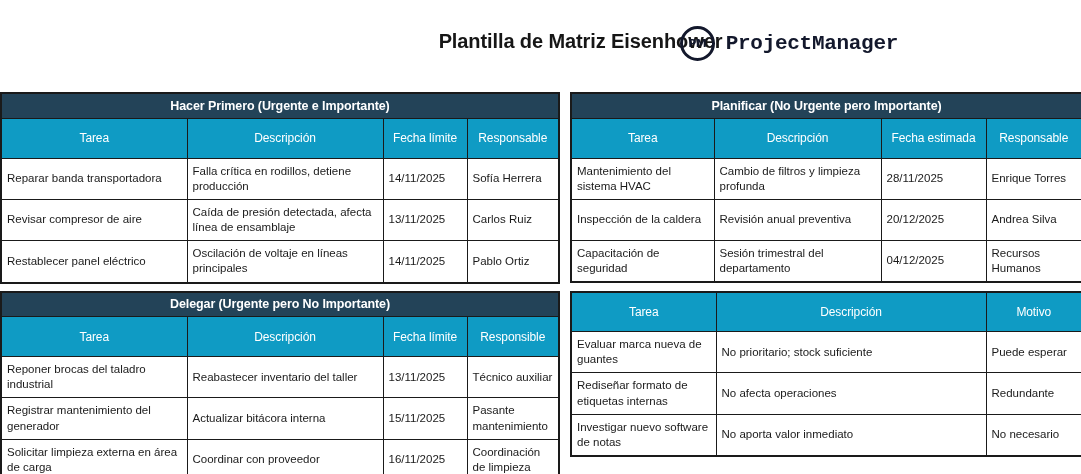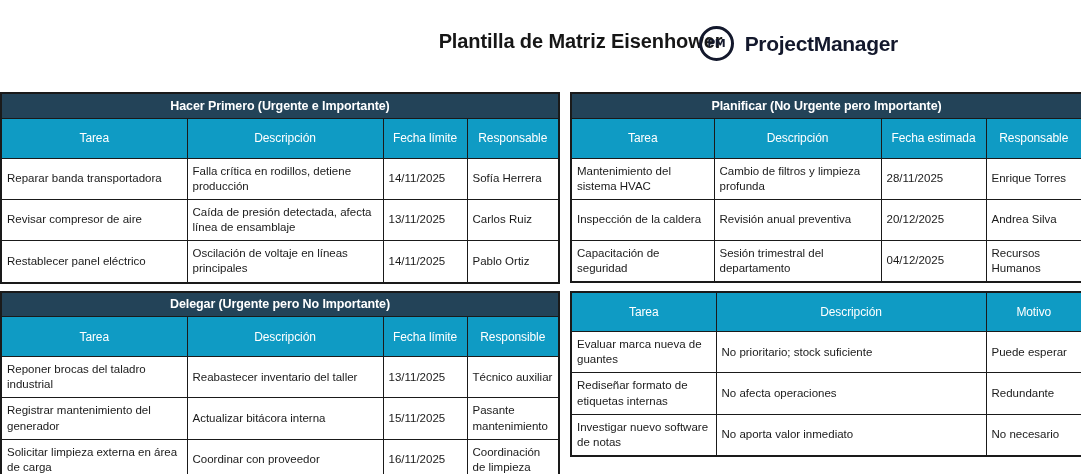--- a/index.html
+++ b/index.html
@@ -29,21 +29,21 @@
   .brand-mark {
     width: 35px; height: 35px; border-radius: 50%;
     border: 3px solid #13182c;
     display: flex; align-items: center; justify-content: center;
     color: #13182c; font-size: 11px; font-weight: bold;
     letter-spacing: -0.5px;
     font-family: "DejaVu Sans", sans-serif;
   }
   .brand-name {
     font-size: 21px; font-weight: bold; color: #13182c;
-    font-family: Liberation Sans, sans-serif;
+    font-family: Liberation Mono, monospace;
     letter-spacing: -0.3px;
   }
 
   
   .matrix {
     position: absolute; left: 0; top: 92px;
     width: 1081px;
     display: grid;
     grid-template-columns: 558px 523px;
     column-gap: 0px;

